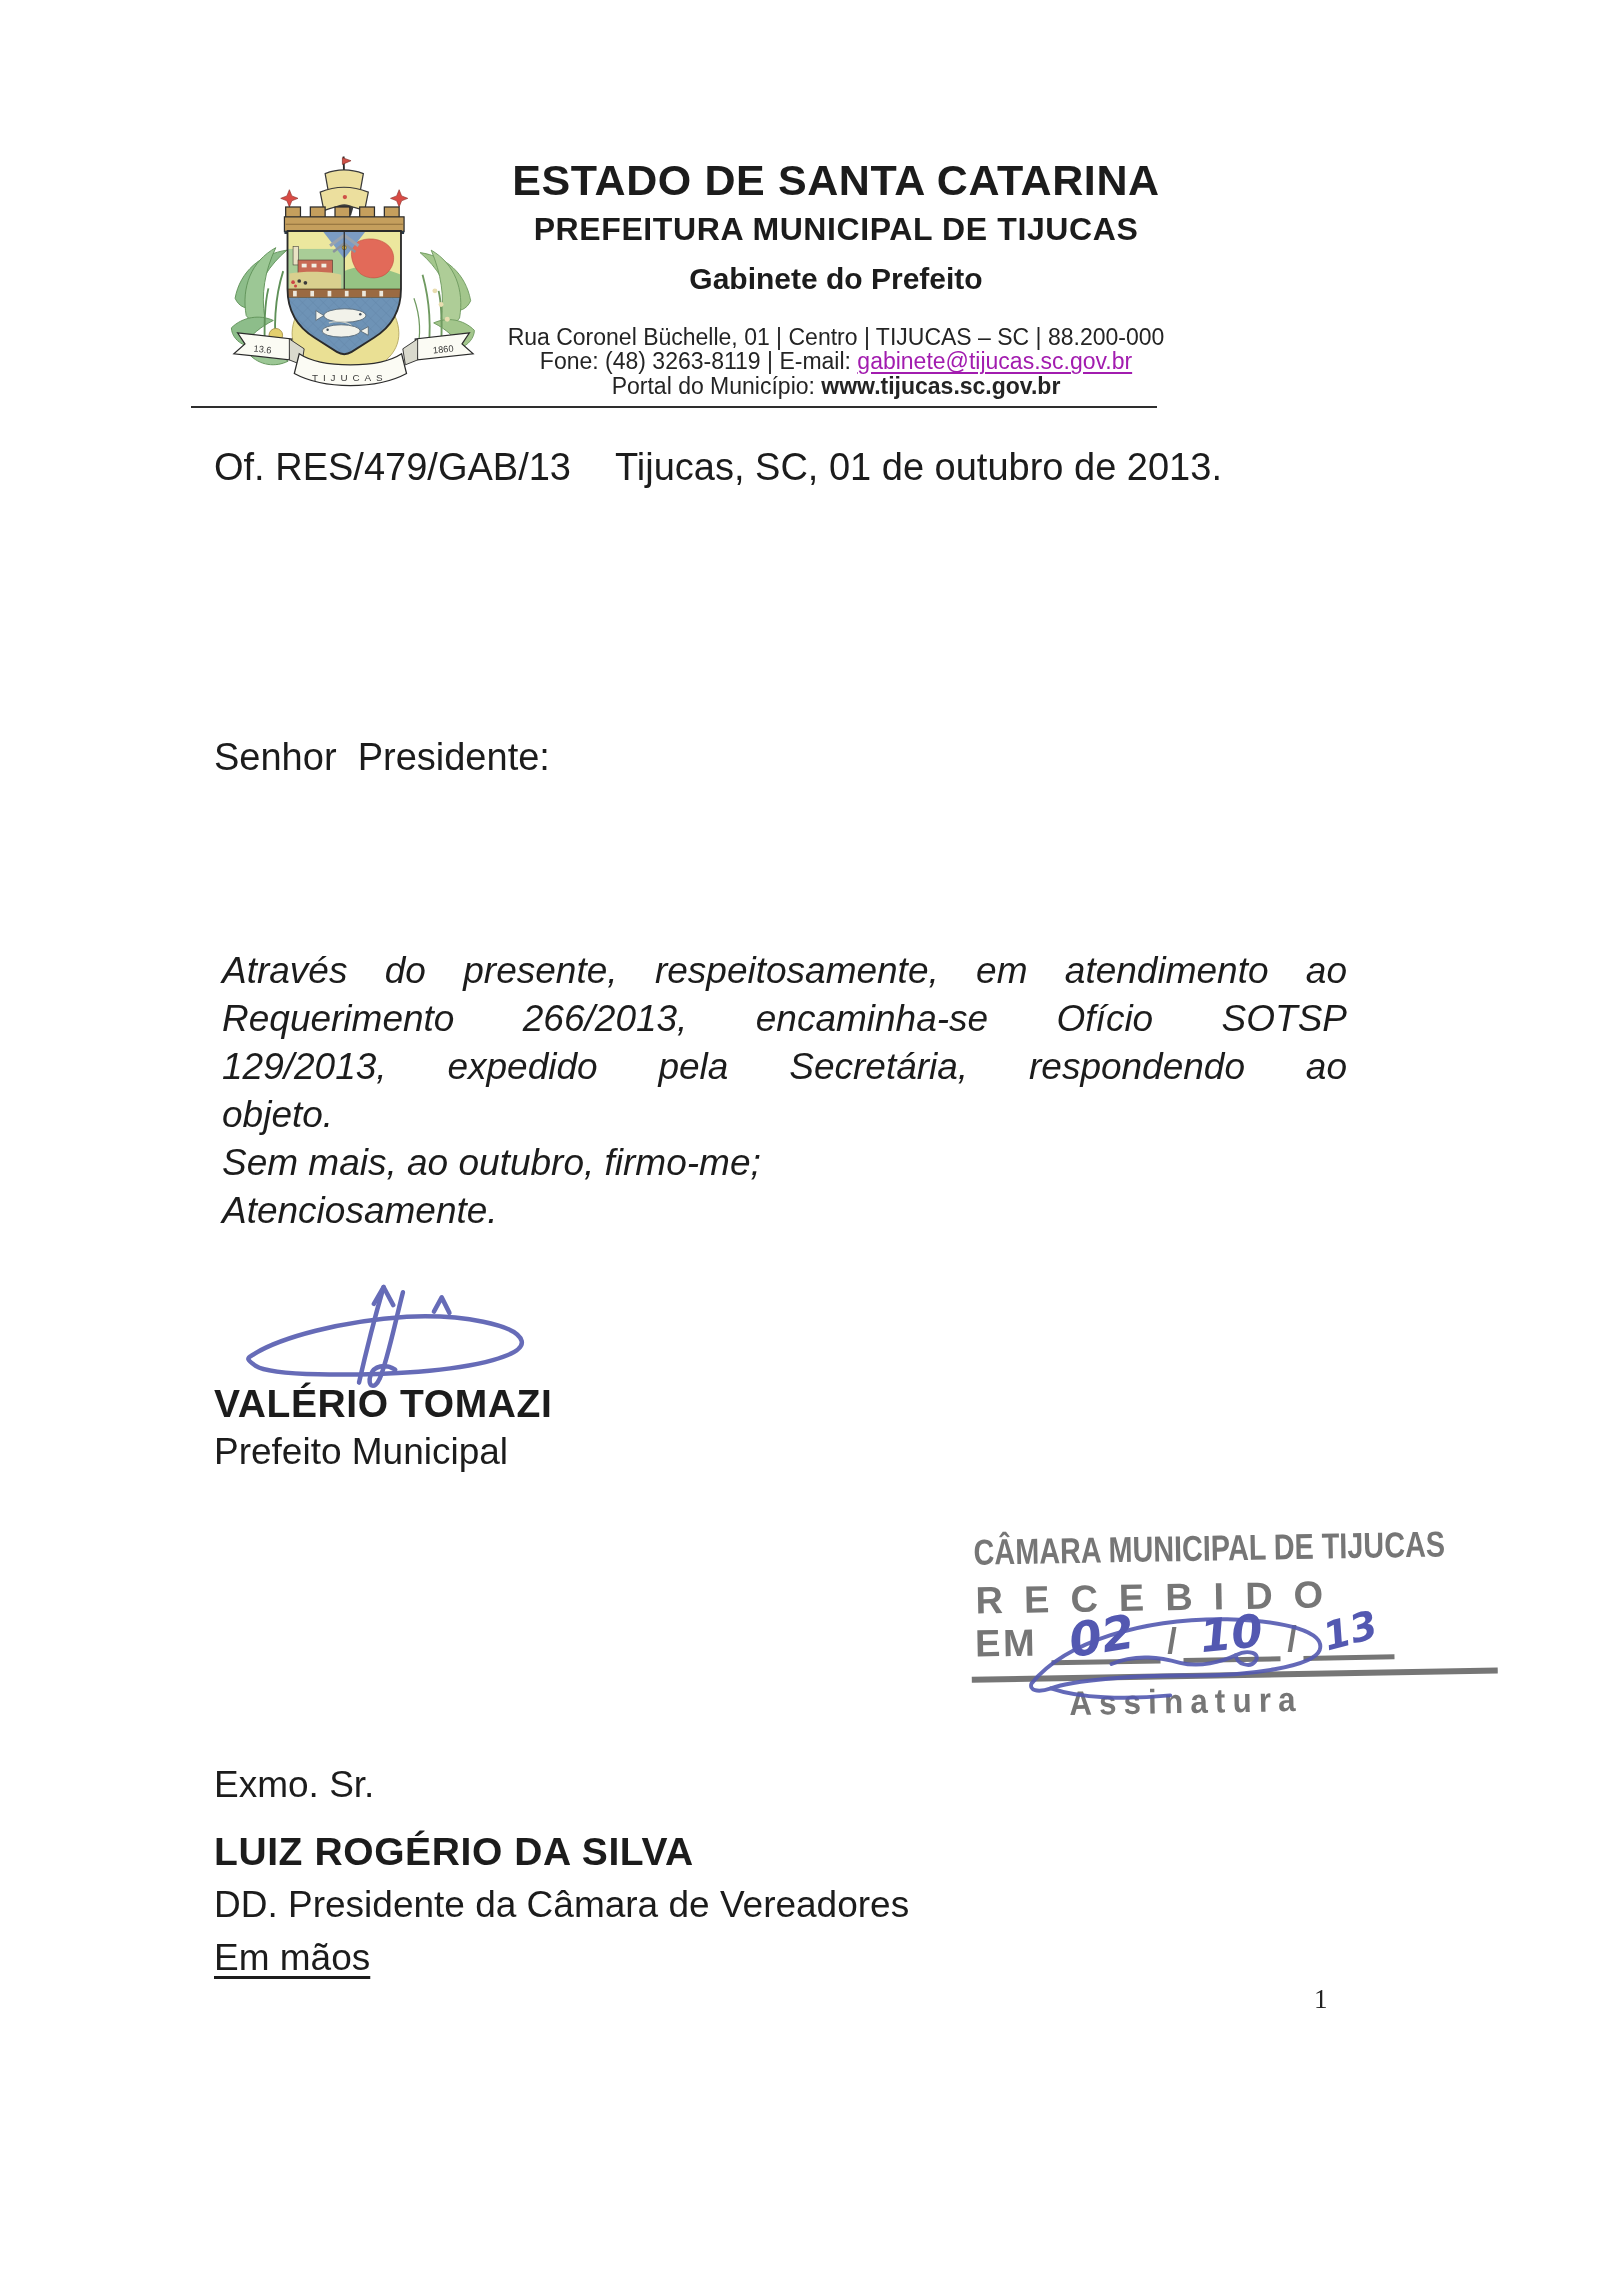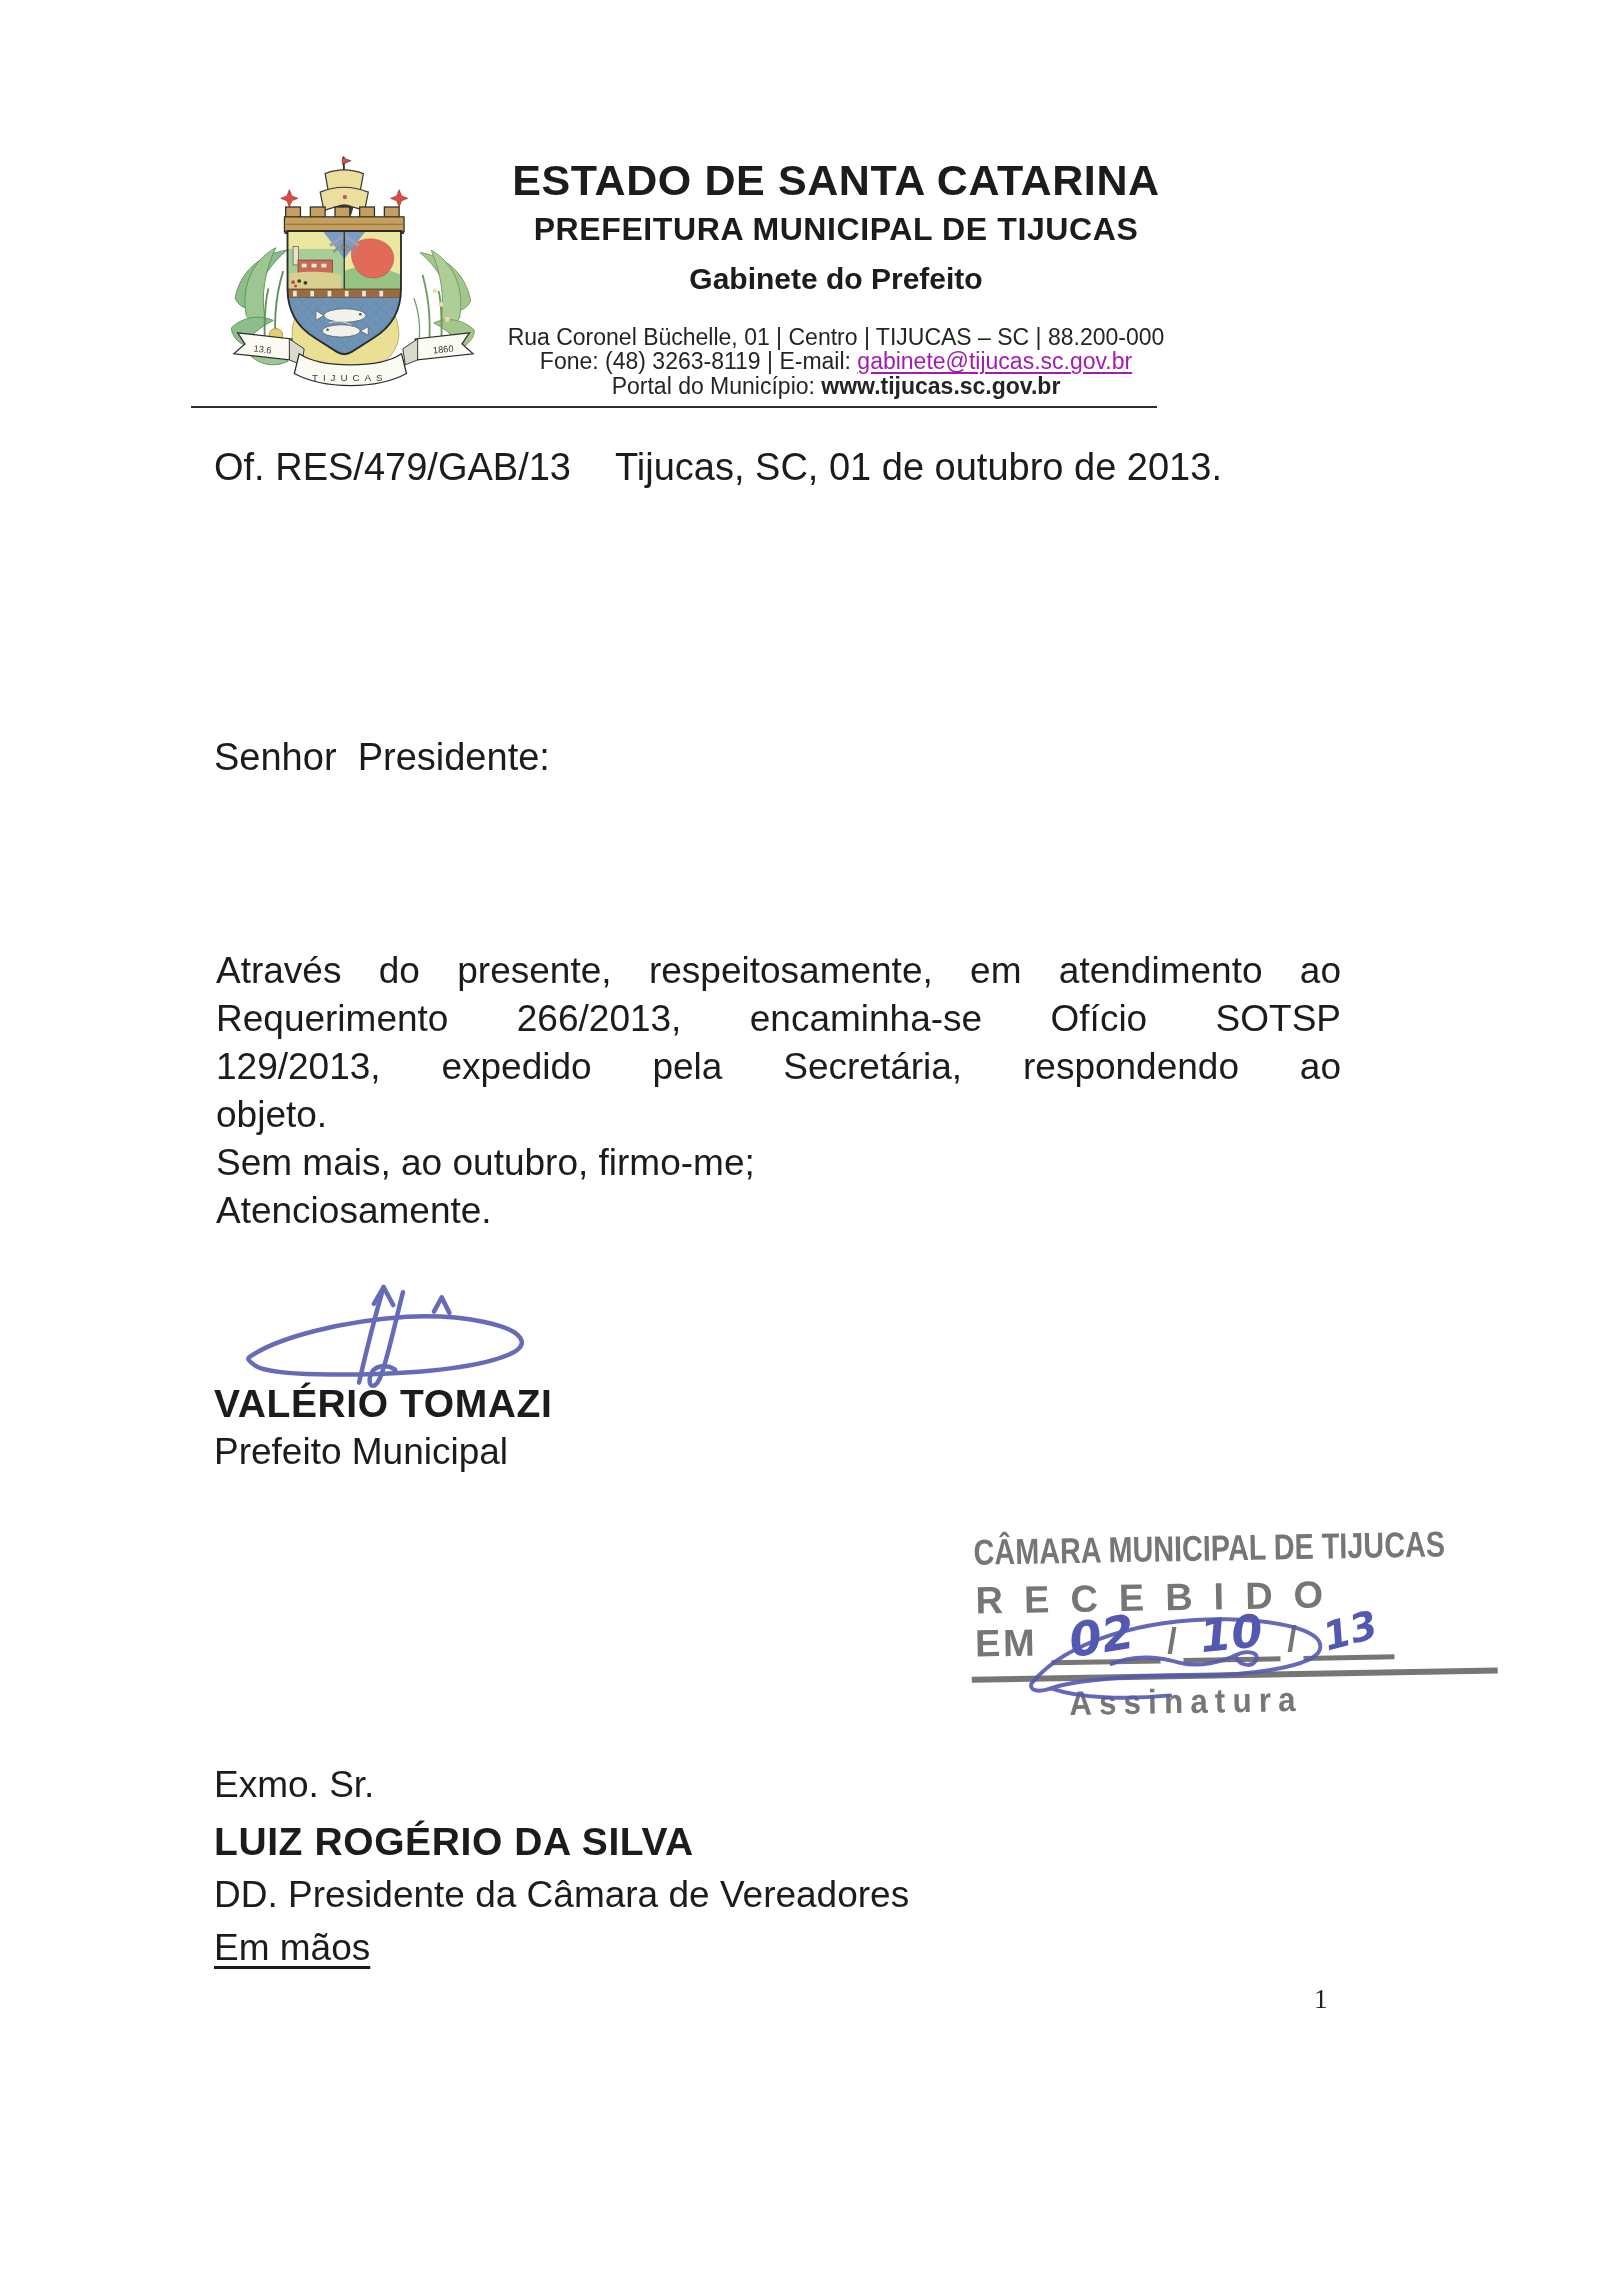--- a/index.html
+++ b/index.html
@@ -17,21 +17,21 @@
   .hdr-muni       { font-size:32px; font-weight:bold; letter-spacing:0.6px; line-height:45px; margin-top:4px; }
   .hdr-office     { font-size:30px; font-weight:bold; margin-top:10.4px; }
   .hdr-contact    { margin-top:28.5px; font-size:23px; line-height:24.6px; color:#242424; }
   .hdr-contact .email { color:#a21caf; text-decoration:underline; text-decoration-thickness:1.9px; text-underline-offset:3.2px; }
   .hdr-contact .portal-url { font-weight:bold; }
   .rule { position:absolute; left:191px; top:406px; width:966px; height:1.9px; background:#2e2e2e; }
   
   .of-line { position:absolute; left:214px; top:446px; font-size:38px; white-space:nowrap; }
   .of-line .dateline { margin-left:44px; }
   .salutation { position:absolute; left:214px; top:736px; font-size:38px; white-space:pre; }
-  .body-block { position:absolute; left:216px; top:947px; width:1125px; font-size:37px; line-height:48px; }
+  .body-block { position:absolute; left:222px; top:947px; width:1125px; font-size:37px; line-height:48px;font-style:italic; }
   .body-line { width:100%; }
   .body-line.just { text-align:justify; text-align-last:justify; }
   .sig-svg { position:absolute; left:230px; top:1278px; width:311px; height:113px; }
   .signer-name  { position:absolute; left:214px; top:1382px; font-size:39px; font-weight:bold; letter-spacing:0.6px; }
   .signer-title { position:absolute; left:214px; top:1431px; font-size:37px; }
   
   .stamp { position:absolute; left:971px; top:1522px; width:538px; height:217px;
            color:#6f6f6f; transform:rotate(-1deg); opacity:.95; }
   .stamp-org { position:absolute; left:3.9px; top:5.2px; font-size:36px; font-weight:bold;
                white-space:nowrap; transform:scaleX(0.80); transform-origin:left center; }
@@ -47,21 +47,21 @@
   .hand.day   { font-size:47px; left:18px; bottom:-3.9px; transform:rotate(-8deg); }
   .hand.month { font-size:45px; left:17px; bottom:-2.6px; transform:rotate(-5deg); }
   .hand.year  { font-size:39px; left:19.4px; bottom:2.6px;  transform:rotate(-14deg); }
   .stamp-longline { position:absolute; left:0; top:150px; width:526px; height:5.8px; background:currentColor; }
   .stamp-assinatura { position:absolute; left:97px; top:159px; font-size:34px; font-weight:bold; letter-spacing:7.8px;
                       transform:scaleX(0.92); transform-origin:left center; white-space:nowrap; }
   .stamp-scribble { position:absolute; left:36px; top:75px; width:402px; height:123px; }
   
   .recipient { position:absolute; left:214px; top:1764px; }
   .rcp-hon   { font-size:37px; }
-  .rcp-name  { font-size:39px; font-weight:bold; margin-top:14px; letter-spacing:0.6px; }
+  .rcp-name  { font-size:39px; font-weight:bold; margin-top:24px; letter-spacing:0.6px; }
   .rcp-title { font-size:37px; margin-top:10.4px; }
   .rcp-del   { font-size:37px; margin-top:10.4px; text-decoration:underline; text-decoration-thickness:2.6px; text-underline-offset:5.8px; display:inline-block; }
   .page-number { position:absolute; left:1314px; top:1984px; font-family:"Liberation Serif", serif; font-size:27px; color:#222; }
 </style>
 </head>
 <body>
 
 <div class="page">
 
   <svg class="crest" viewBox="0 0 420 390" aria-hidden="true">

